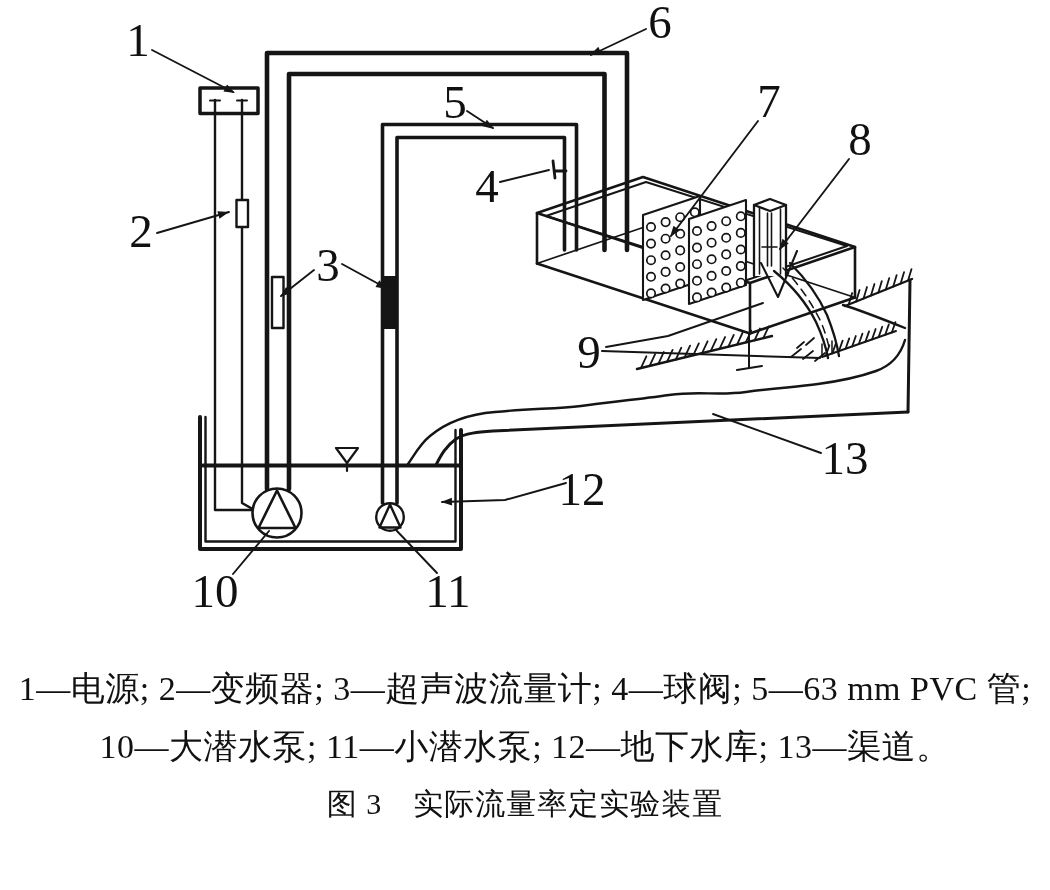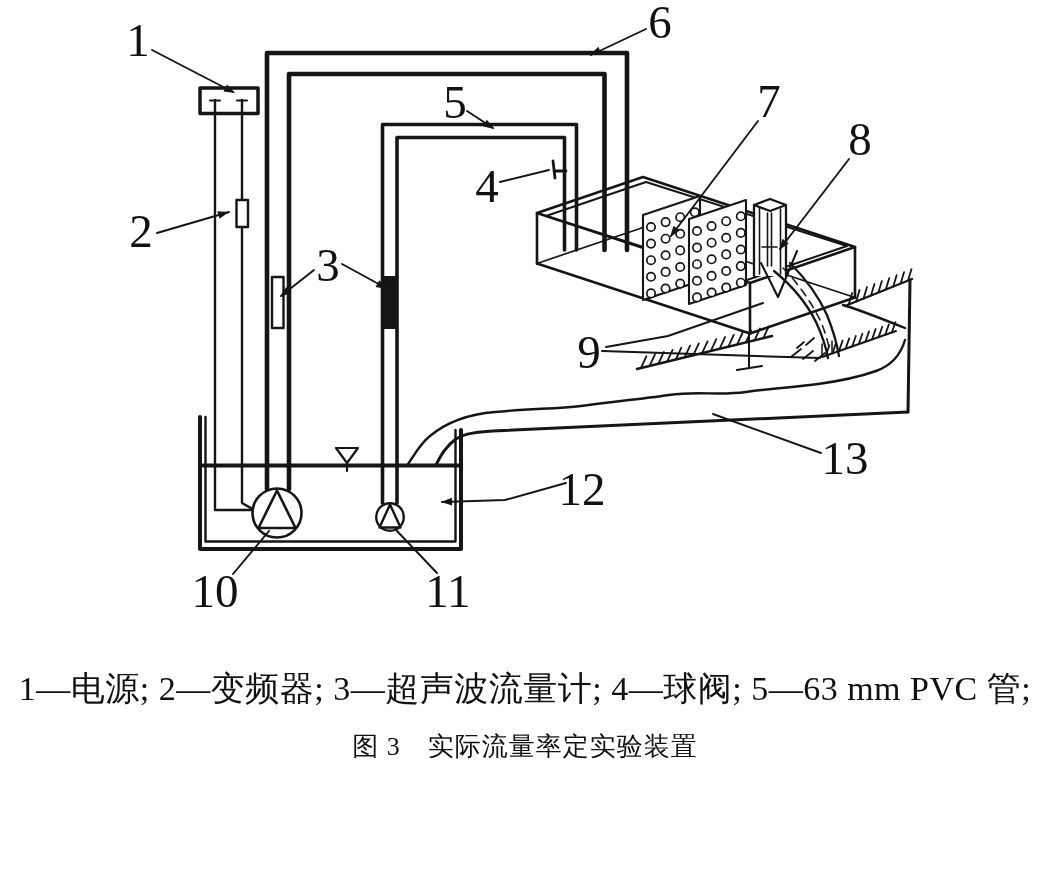--- a/index.html
+++ b/index.html
@@ -2,21 +2,21 @@
 <html><head>
 <meta charset="utf-8">
 <style>
   html,body{margin:0;padding:0;background:#ffffff;}
   #page{position:relative;width:1050px;height:890px;background:#ffffff;overflow:hidden;
         font-family:"Liberation Serif","DejaVu Serif",serif;color:#111;}
   #diagram-svg{position:absolute;left:0;top:0;}
   .num-label{font-family:"Liberation Serif","DejaVu Serif",serif;font-size:47px;fill:#111;}
   #caption-block{position:absolute;left:0;top:660px;width:1050px;text-align:center;font-family:Liberation Serif, serif;}
   .cap-line{font-size:34px;line-height:57.5px;white-space:nowrap;letter-spacing:0.5px;}
-  .cap-title{font-size:26px;line-height:57.5px;white-space:nowrap;letter-spacing:1px;}
+  .cap-title{font-size:30px;line-height:57.5px;white-space:nowrap;letter-spacing:1px;}
 </style>
 </head>
 <body>
 
 <div id="page">
 
 <svg id="diagram-svg" width="1050" height="655" viewBox="0 0 1050 655" fill="none" stroke="#151515" stroke-linecap="round" stroke-linejoin="round">
 
   <g>
     <path stroke-width="4" d="M200,417 V549 H461 V430"></path>
@@ -231,16 +231,17 @@
     <text class="num-label" x="589" y="368">9</text>
     <text class="num-label" x="215" y="607">10</text>
     <text class="num-label" x="448" y="607">11</text>
     <text class="num-label" x="582" y="505">12</text>
     <text class="num-label" x="845" y="474">13</text>
   </g>
 </svg>
 
 <div id="caption-block">
   <div class="cap-line">1—电源; 2—变频器; 3—超声波流量计; 4—球阀; 5—63 mm PVC 管;</div>
+  <div class="cap-line">10—大潜水泵; 11—小潜水泵; 12—地下水库; 13—渠道。</div>
   <div class="cap-title">图 3　实际流量率定实验装置</div>
 </div>
 
 </div>
 
 </body></html>

